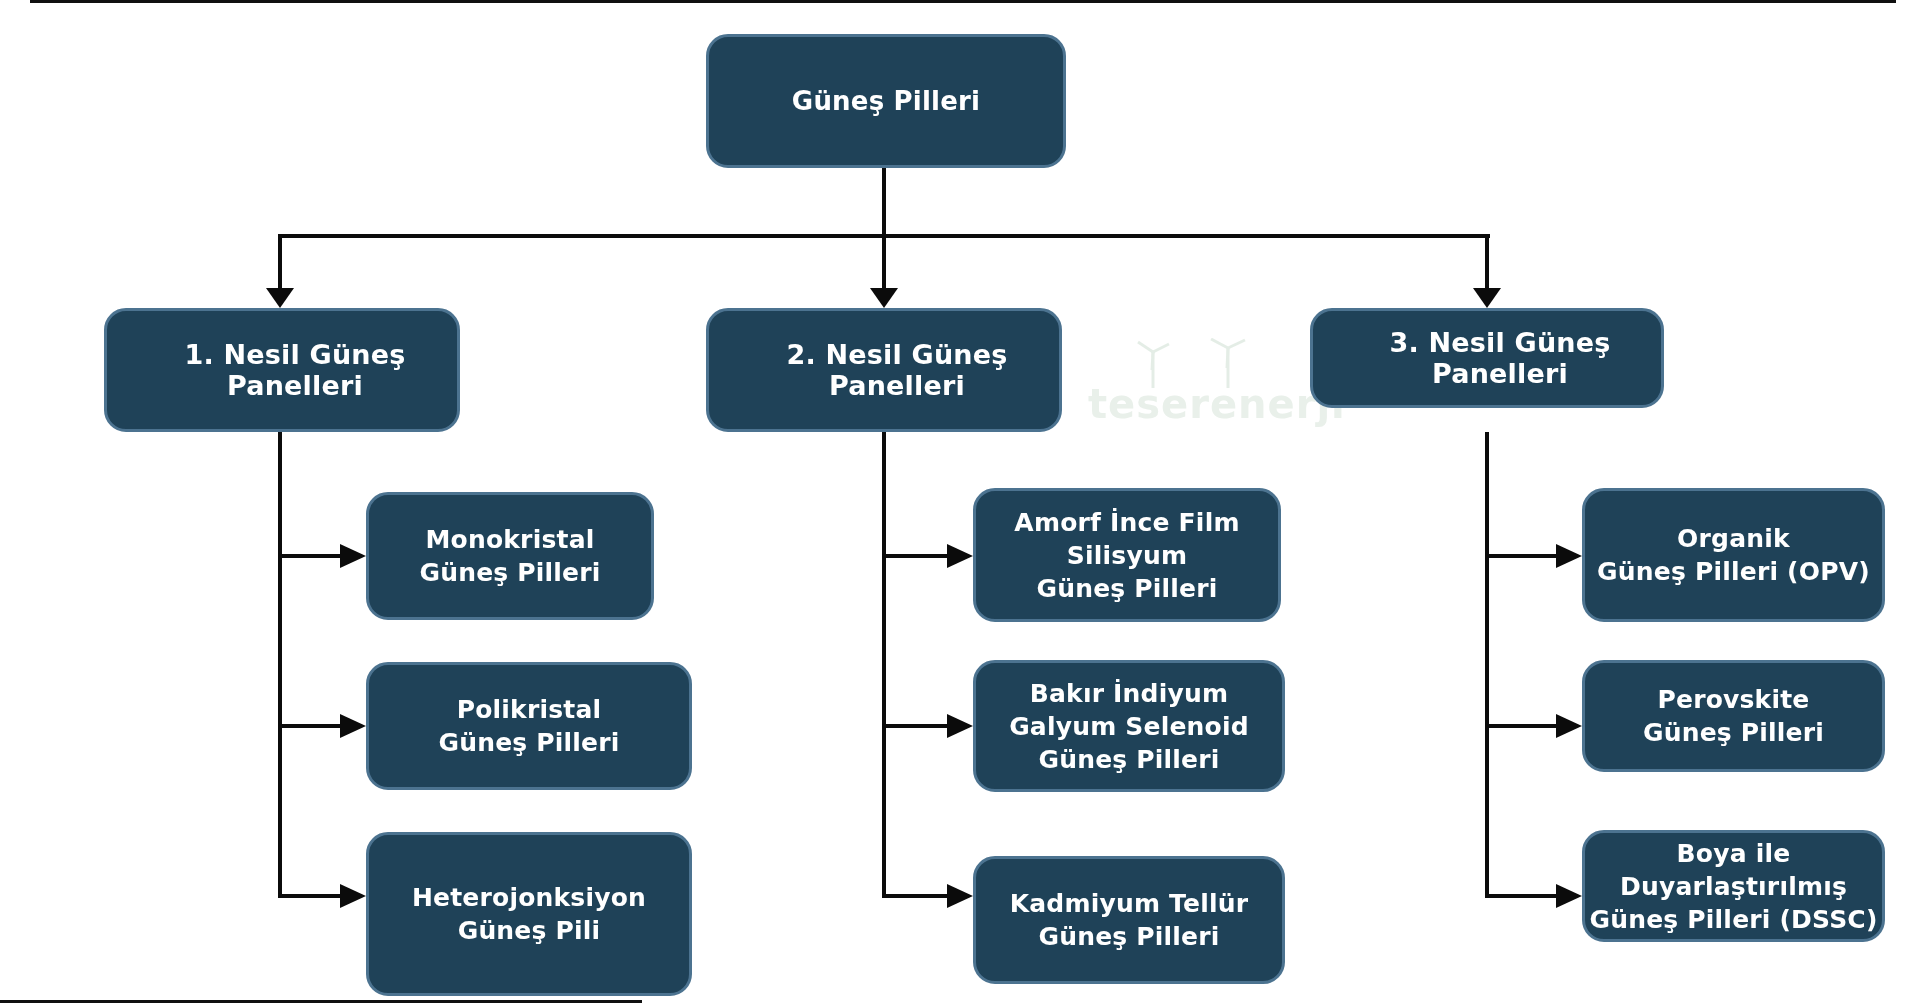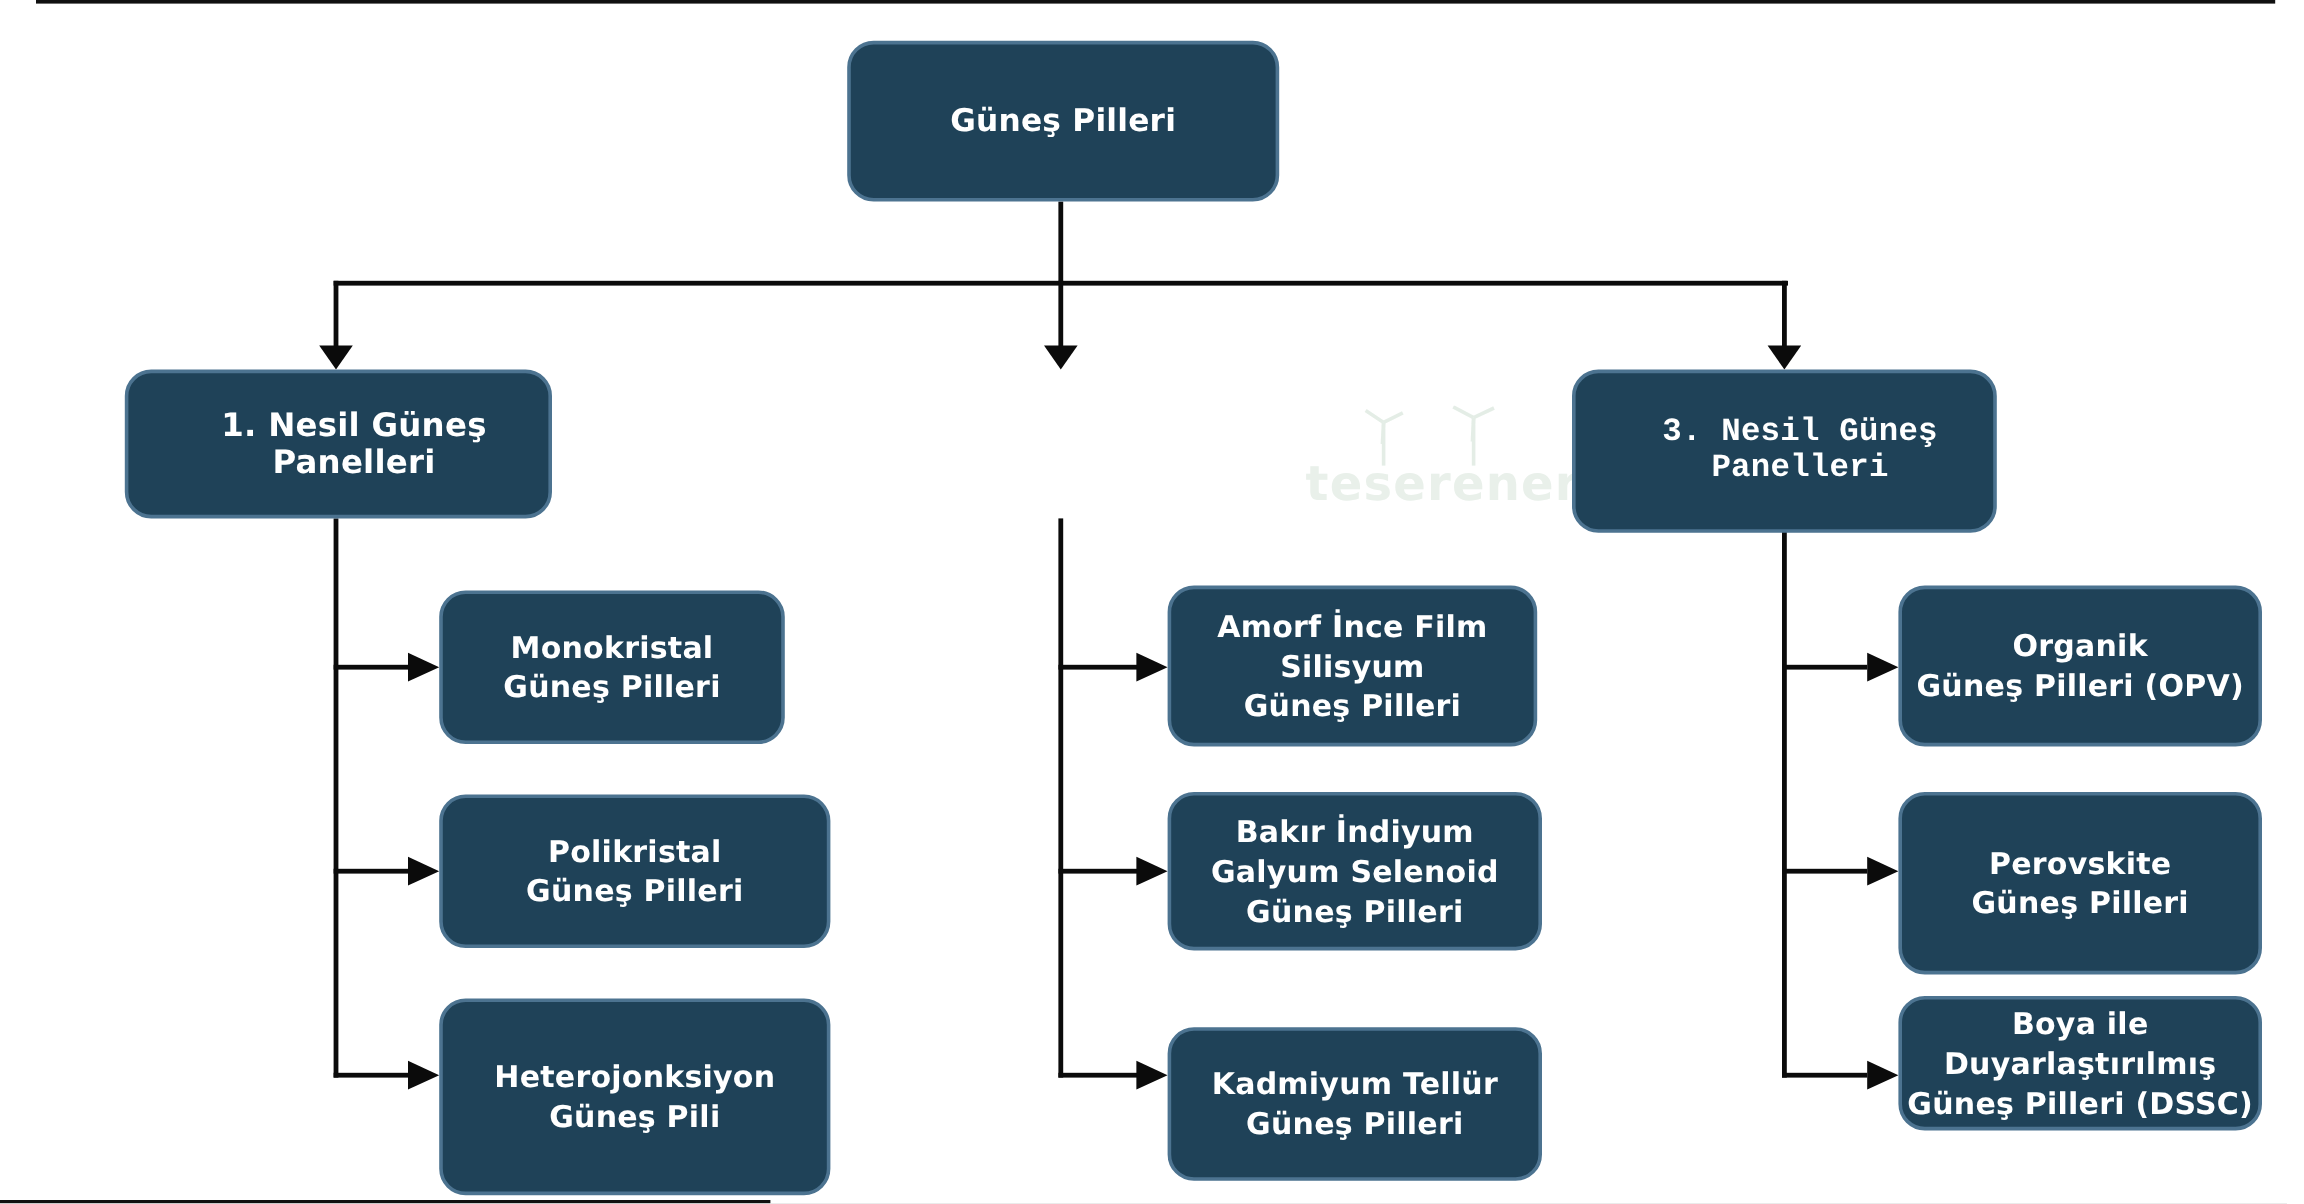--- a/index.html
+++ b/index.html
@@ -132,39 +132,40 @@
   <div class="line" style="left:1485px;top:554px;width:71px;height:4px;"></div>
   <div class="line" style="left:1485px;top:724px;width:71px;height:4px;"></div>
   <div class="line" style="left:1485px;top:894px;width:71px;height:4px;"></div>
   <div class="arrow-right" style="left:1556px;top:544px;"></div>
   <div class="arrow-right" style="left:1556px;top:714px;"></div>
   <div class="arrow-right" style="left:1556px;top:884px;"></div>
 
   <div class="node root" style="left:706px;top:34px;width:360px;height:134px;">Güneş Pilleri</div>
 
   <div class="node gen" style="left:104px;top:308px;width:356px;height:124px;">1. Nesil Güneş Panelleri</div>
-  <div class="node gen" style="left:1310px;top:308px;width:354px;height:136px;font-family:Liberation Mono, monospace;">3. Nesil Güneş Panelleri</div>
+  <div class="node gen" style="left:706px;top:308px;width:356px;height:124px;">2. Nesil Güneş Panelleri</div>
+  <div class="node gen" style="left:1310px;top:308px;width:354px;height:100px;">3. Nesil Güneş Panelleri</div>
 
   <div class="node child" style="left:366px;top:492px;width:288px;height:128px;">Monokristal
 Güneş Pilleri</div>
   <div class="node child" style="left:366px;top:662px;width:326px;height:128px;">Polikristal
 Güneş Pilleri</div>
   <div class="node child" style="left:366px;top:832px;width:326px;height:164px;">Heterojonksiyon
 Güneş Pili</div>
 
   <div class="node child" style="left:973px;top:488px;width:308px;height:134px;">Amorf İnce Film
 Silisyum
 Güneş Pilleri</div>
   <div class="node child" style="left:973px;top:660px;width:312px;height:132px;">Bakır İndiyum
 Galyum Selenoid
 Güneş Pilleri</div>
   <div class="node child" style="left:973px;top:856px;width:312px;height:128px;">Kadmiyum Tellür
 Güneş Pilleri</div>
 
   <div class="node child" style="left:1582px;top:488px;width:303px;height:134px;">Organik
 Güneş Pilleri (OPV)</div>
-  <div class="node child" style="left:1582px;top:660px;width:303px;height:152px;">Perovskite
+  <div class="node child" style="left:1582px;top:660px;width:303px;height:112px;">Perovskite
 Güneş Pilleri</div>
   <div class="node child" style="left:1582px;top:830px;width:303px;height:112px;">Boya ile
 Duyarlaştırılmış
 Güneş Pilleri (DSSC)</div>
 
 </div>
 
 </body></html>

